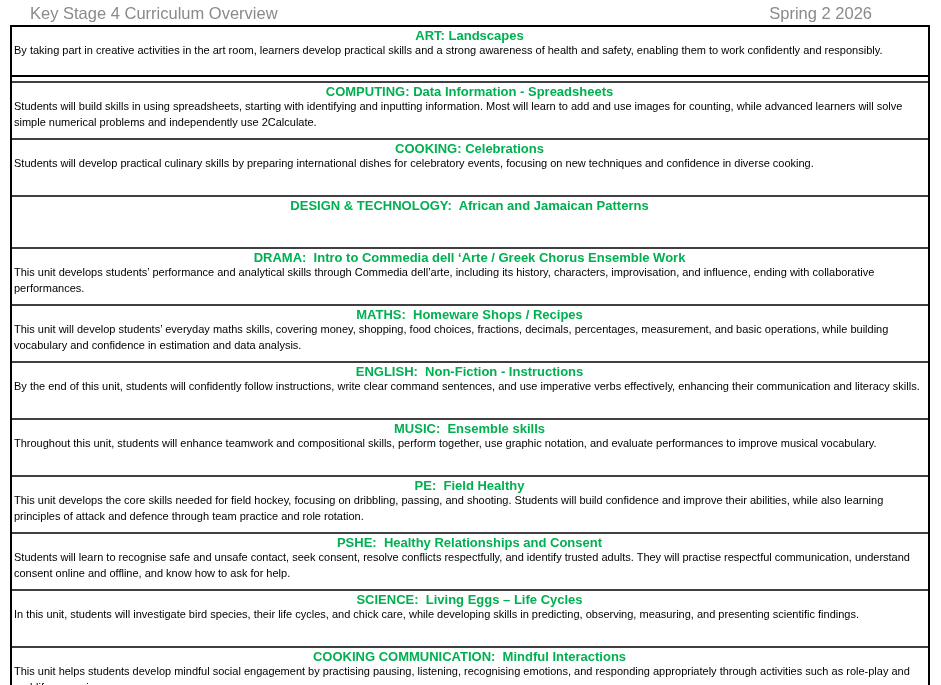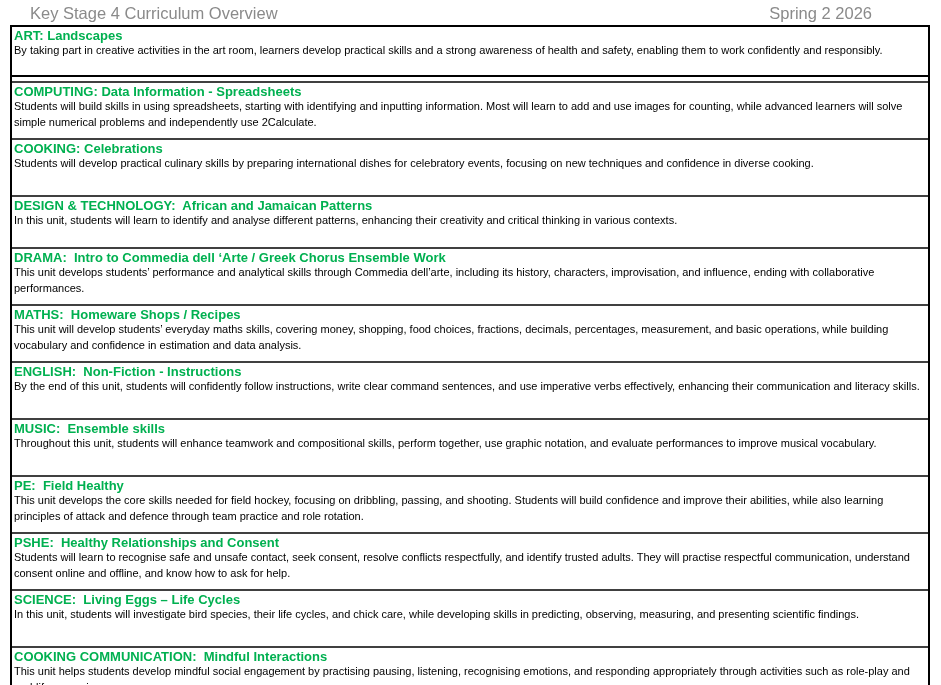--- a/index.html
+++ b/index.html
@@ -39,20 +39,21 @@
   }
   .section.first {
     border-bottom: 2px solid #000000;
     min-height: 45px;
   }
   .section-gap {
     height: 4px;
   }
   .section-heading {
     margin: 0;
+    text-align: center;
     color: #00B050;
     font-weight: bold;
     font-size: 13px;
     line-height: 15px;
     white-space: pre-wrap;
   }
   .section-body {
     margin: 0;
     color: #000000;
     font-size: 11px;
@@ -85,21 +86,20 @@
       <p class="section-body">Students will build skills in using spreadsheets, starting with identifying and inputting information. Most will learn to add and use images for counting, while advanced learners will solve simple numerical problems and independently use 2Calculate.</p>
     </div>
 
     <div class="section divider-top">
       <div class="section-heading">COOKING: Celebrations</div>
       <p class="section-body">Students will develop practical culinary skills by preparing international dishes for celebratory events, focusing on new techniques and confidence in diverse cooking.</p>
     </div>
 
     <div class="section divider-top s-dt">
       <div class="section-heading">DESIGN &amp; TECHNOLOGY:  African and Jamaican Patterns</div>
-      <p class="section-body">In this unit, students will learn to identify and analyse different patterns, enhancing their creativity and critical thinking in various contexts.</p>
     </div>
 
     <div class="section divider-top">
       <div class="section-heading">DRAMA:  Intro to Commedia dell ‘Arte / Greek Chorus Ensemble Work</div>
       <p class="section-body">This unit develops students’ performance and analytical skills through Commedia dell’arte, including its history, characters, improvisation, and influence, ending with collaborative performances.</p>
     </div>
 
     <div class="section divider-top">
       <div class="section-heading">MATHS:  Homeware Shops / Recipes</div>
       <p class="section-body">This unit will develop students’ everyday maths skills, covering money, shopping, food choices, fractions, decimals, percentages, measurement, and basic operations, while building vocabulary and confidence in estimation and data analysis.</p>

